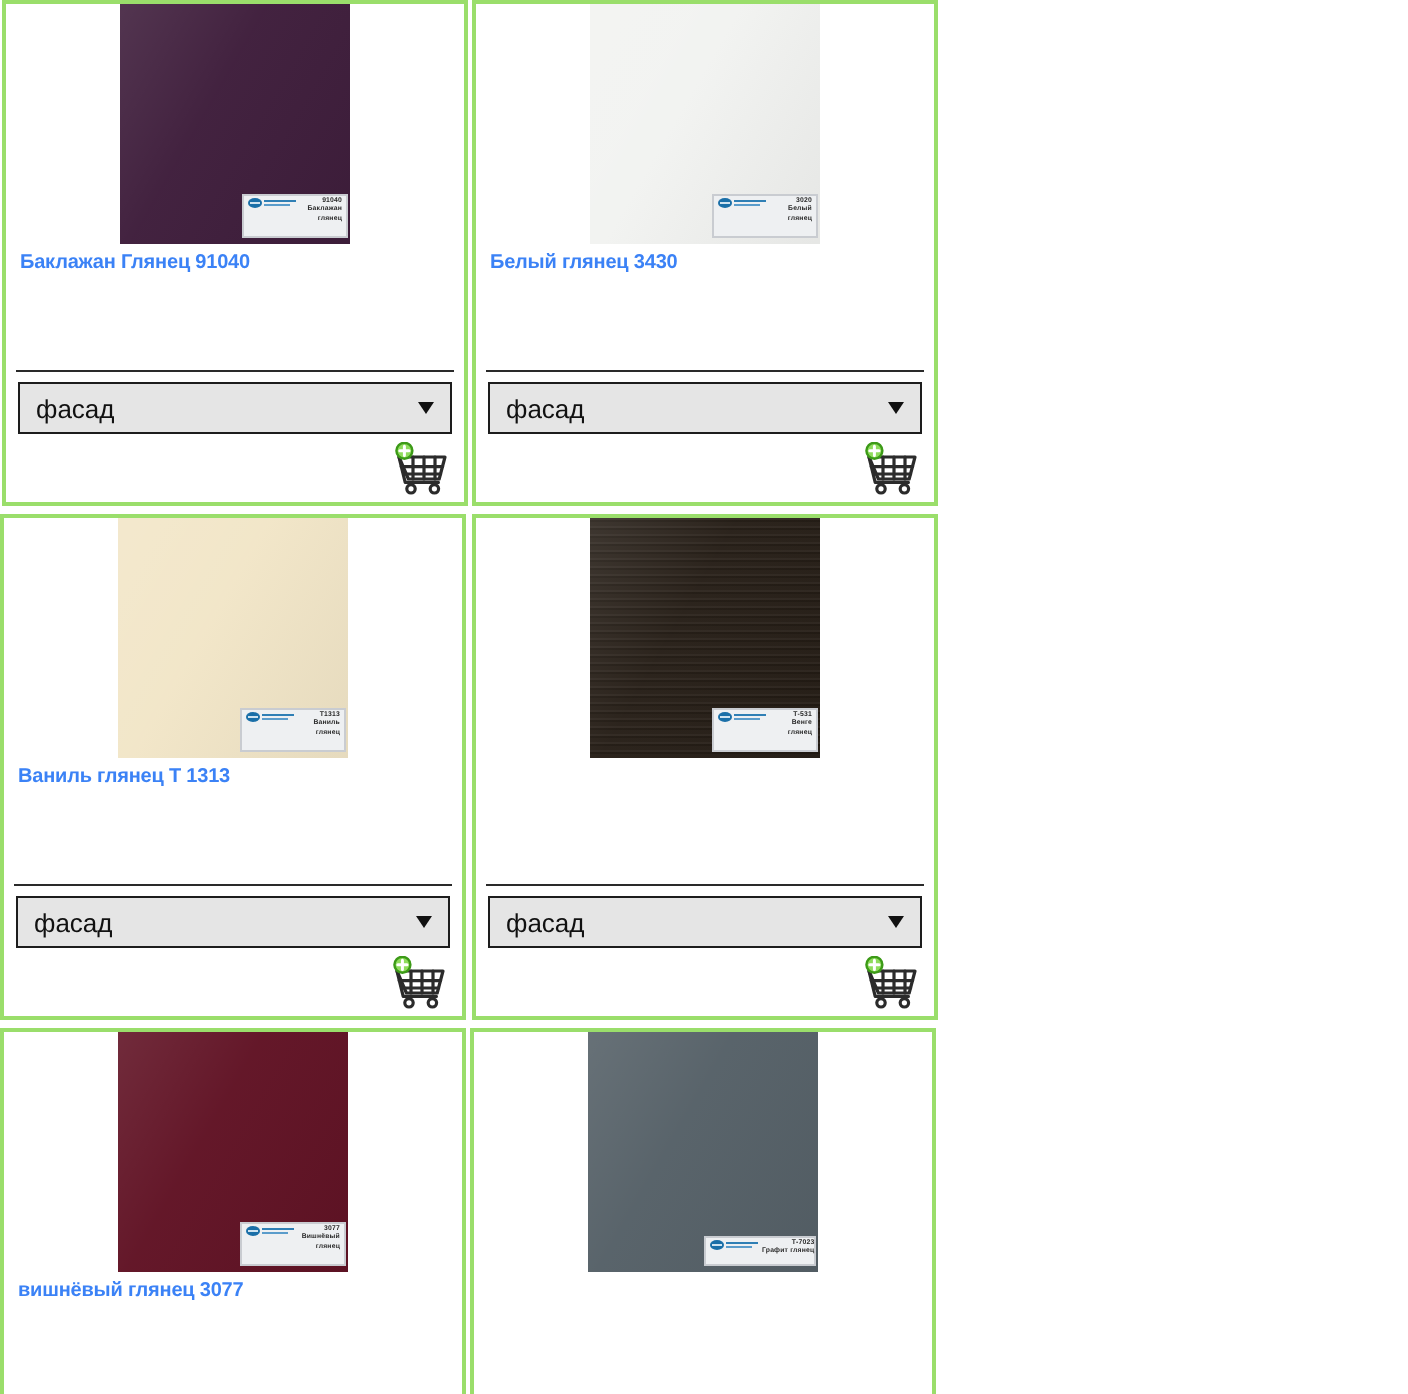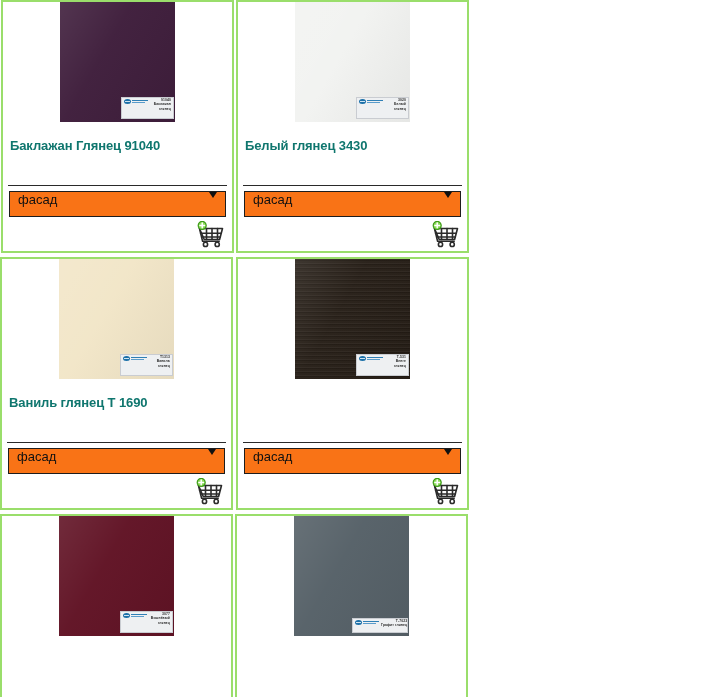--- a/index.html
+++ b/index.html
@@ -112,41 +112,41 @@
     font-weight: bold;
     color: #2a2a2a;
     letter-spacing: 0.1px;
     white-space: nowrap;
     transform-origin: right center;
   }
   .sticker.wide .txt { text-align: center; }
   .sticker.wide .txt span { font-size: 3.4px; }
 
   .title {
-    font-size: 13px;
+    font-size: 10px;
     font-weight: bold;
-    color: #0f766e;
-    padding: 16px 6px 0 7px;
+    color: #3b82f6;
+    padding: 4px 6px 0 7px;
     line-height: 1.2;
     letter-spacing: -0.1px;
   }
   .spacer { flex: 1 1 auto; }
   .divider {
     height: 0;
     border-top: 1px solid #2a2a2a;
     margin: 0 5px;
   }
   .select-row { padding: 5px 6px 0 6px; }
   .sel {
     width: 100%;
     height: 26px;
     border: 1px solid #1d1d1d;
-    background: #f97316;
-    display: flex;
-    align-items: flex-start;
+    background: #e5e5e5;
+    display: flex;
+    align-items: center;
     padding: 0 6px 0 8px;
     font-size: 13px;
     color: #111;
     position: relative;
   }
   .sel .val { flex: 1 1 auto; }
   .sel .caret {
     width: 0; height: 0;
     border-left: 4px solid transparent;
     border-right: 4px solid transparent;
@@ -280,21 +280,21 @@
               </div>
           </div>
           <div class="txt">
               <span>Т1313</span>
               <span>Ваниль</span>
               <span>глянец</span>
             </div>
         </div>
       </div>
     </div>
-    <div class="title">Ваниль глянец Т 1690</div>
+    <div class="title">Ваниль глянец Т 1313</div>
     <div class="spacer"></div>
     <div class="divider"></div>
     <div class="select-row">
       <div class="sel">
         <span class="val">фасад</span>
         <span class="caret"></span>
       </div>
     </div>
     <div class="cart-row">
       <span class="cart">
@@ -375,20 +375,21 @@
               </div>
           </div>
           <div class="txt">
               <span>3077</span>
               <span>Вишнёвый</span>
               <span>глянец</span>
             </div>
         </div>
       </div>
     </div>
+    <div class="title">вишнёвый глянец 3077</div>
     <div class="spacer"></div>
 
   </div>
 
   <div class="card">
     <div class="swatch-wrap">
       <div class="swatch" style="background: rgb(86, 97, 104);">
         <div class="grain"></div>
         <div class="gloss"></div>
         <div class="sticker wide">

